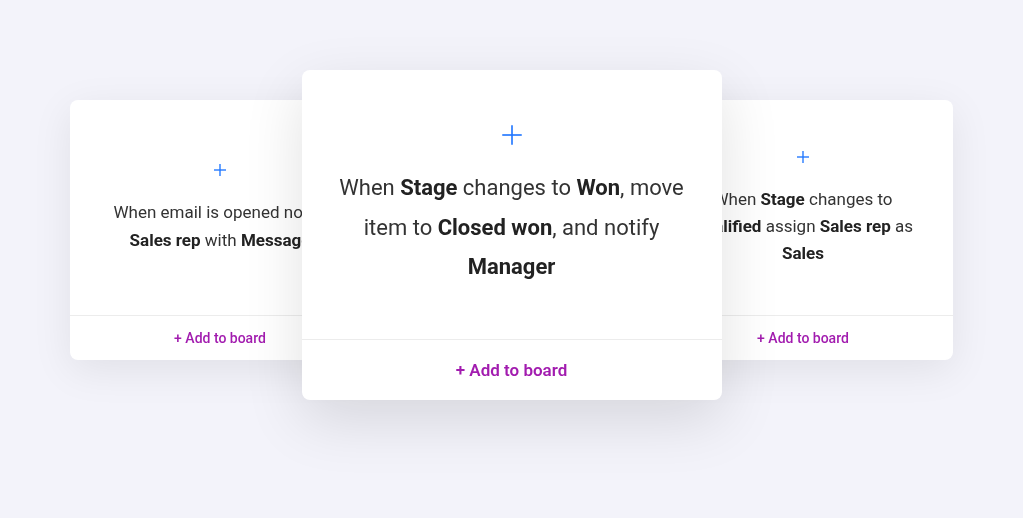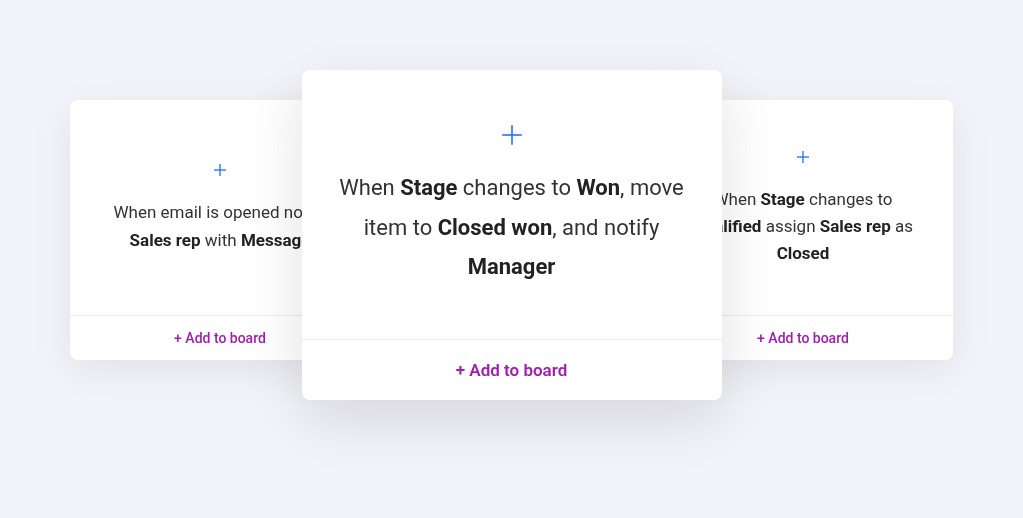--- a/index.html
+++ b/index.html
@@ -92,21 +92,21 @@
   </div>
 
   <div class="card card-side card-right">
     <div class="card-body">
       <span class="plus-icon small">
         <svg viewBox="0 0 24 24" fill="none" stroke="currentColor" stroke-width="1.8">
             <line x1="12" y1="4" x2="12" y2="20"></line>
             <line x1="4" y1="12" x2="20" y2="12"></line>
           </svg>
       </span>
-      <p class="desc">When <b>Stage</b> changes to <b>Qualified</b> assign <b>Sales rep</b> as <b>Closed</b></p>
+      <p class="desc">When <b>Stage</b> changes to <b>Qualified</b> assign <b>Sales rep</b> as <b>Sales</b></p>
     </div>
     <div class="card-footer">+ Add to board</div>
   </div>
 
   <div class="card card-center">
     <div class="card-body">
       <span class="plus-icon large">
         <svg viewBox="0 0 24 24" fill="none" stroke="currentColor" stroke-width="1.6">
             <line x1="12" y1="3" x2="12" y2="21"></line>
             <line x1="3" y1="12" x2="21" y2="12"></line>

